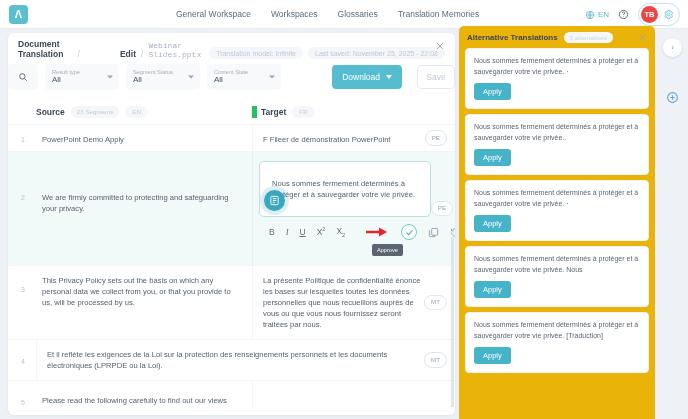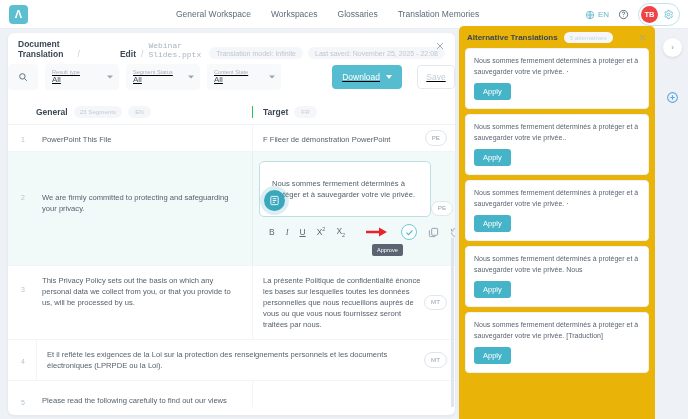--- a/index.html
+++ b/index.html
@@ -58,21 +58,21 @@
   .crumb-file { font-size: 8px; color: #aab4c0; font-family: Liberation Mono, monospace; }
   .pill-grey {
     font-size: 7px; color: #c0c8d2; background: #f4f6f9;
     border-radius: 9px; padding: 2.5px 7px; white-space: nowrap;
   }
   .closeX {
     position: absolute; right: 10px; top: 8px; width: 10px; height: 10px;
     color: #96a2b0; cursor: pointer;
   }
 
-  .filterrow { display: flex; align-items: center; height: 36px; padding: 0 0; gap: 7px; text-decoration: underline; }
+  .filterrow { display: flex; align-items: center; height: 36px; padding: 0 0; gap: 7px; }
   .searchbox {
     width: 30px; height: 26px; background: #f7f9fb; border-radius: 4px;
     display: flex; align-items: center; justify-content: center;
   }
   .searchbox svg { width: 10px; height: 10px; color: #5f6d7c; }
   .select {
     height: 26px; background: #f7f9fb; border-radius: 4px;
     padding: 3px 7px; min-width: 74px; position: relative;
     display: flex; flex-direction: column; justify-content: center;
   }
@@ -101,21 +101,21 @@
     text-align: center;
   }
 
   
   .tablehead {
     display: flex; height: 26px; align-items: center;
     border-bottom: 1px solid #f0f3f7; margin-top: 4px;
   }
   .col-num { width: 28px; flex: none; }
   .col-src { width: 216px; flex: none; padding-right: 10px; }
-  .col-tgt { flex: 1; padding-left: 10px; border-left: 1px solid #22c55e; position: relative; }
+  .col-tgt { flex: 1; padding-left: 4px; border-left: 5px solid #22c55e; position: relative; }
   .head-src, .head-tgt { display: flex; align-items: center; gap: 6px; }
   .head-title { font-size: 8.5px; font-weight: 700; color: #3b4754; }
   .tag-round {
     font-size: 6.2px; color: #c3ccd6; background: #f4f6f9;
     border-radius: 9px; padding: 2.5px 6px;
   }
   .tag-lang {
     font-size: 6.2px; color: #c3ccd6; background: #f4f6f9;
     border-radius: 9px; padding: 2.5px 7px;
   }
@@ -312,38 +312,38 @@
         <span>Download</span>
         <span class="dcaret"></span>
       </div>
       <div class="btn-save">Save</div>
     </div>
 
     <div class="tablehead">
       <div class="col-num"></div>
       <div class="col-src">
         <div class="head-src">
-          <span class="head-title">General</span>
+          <span class="head-title">Source</span>
           <span class="tag-round">23 Segments</span>
           <span class="tag-lang">EN</span>
         </div>
       </div>
       <div class="col-tgt">
         <div class="head-tgt">
           <span class="head-title">Target</span>
           <span class="tag-lang">FR</span>
         </div>
       </div>
     </div>
 
     <div class="rows">
 
       <div class="row row1">
         <div class="rnum">1</div>
-        <div class="rsrc">PowerPoint This File</div>
+        <div class="rsrc">PowerPoint Demo Apply</div>
         <div class="rtgt">
           <span>F Fileer de démonstration PowerPoint</span>
           <span class="badge">PE</span>
         </div>
       </div>
 
       <div class="row rowedit active">
         <div class="rnum" style="padding-top:42px">2</div>
         <div class="rsrc" style="padding-top:40px">We are firmly committed to protecting and safeguarding your privacy.</div>
         <div class="rtgt" style="padding:0">

